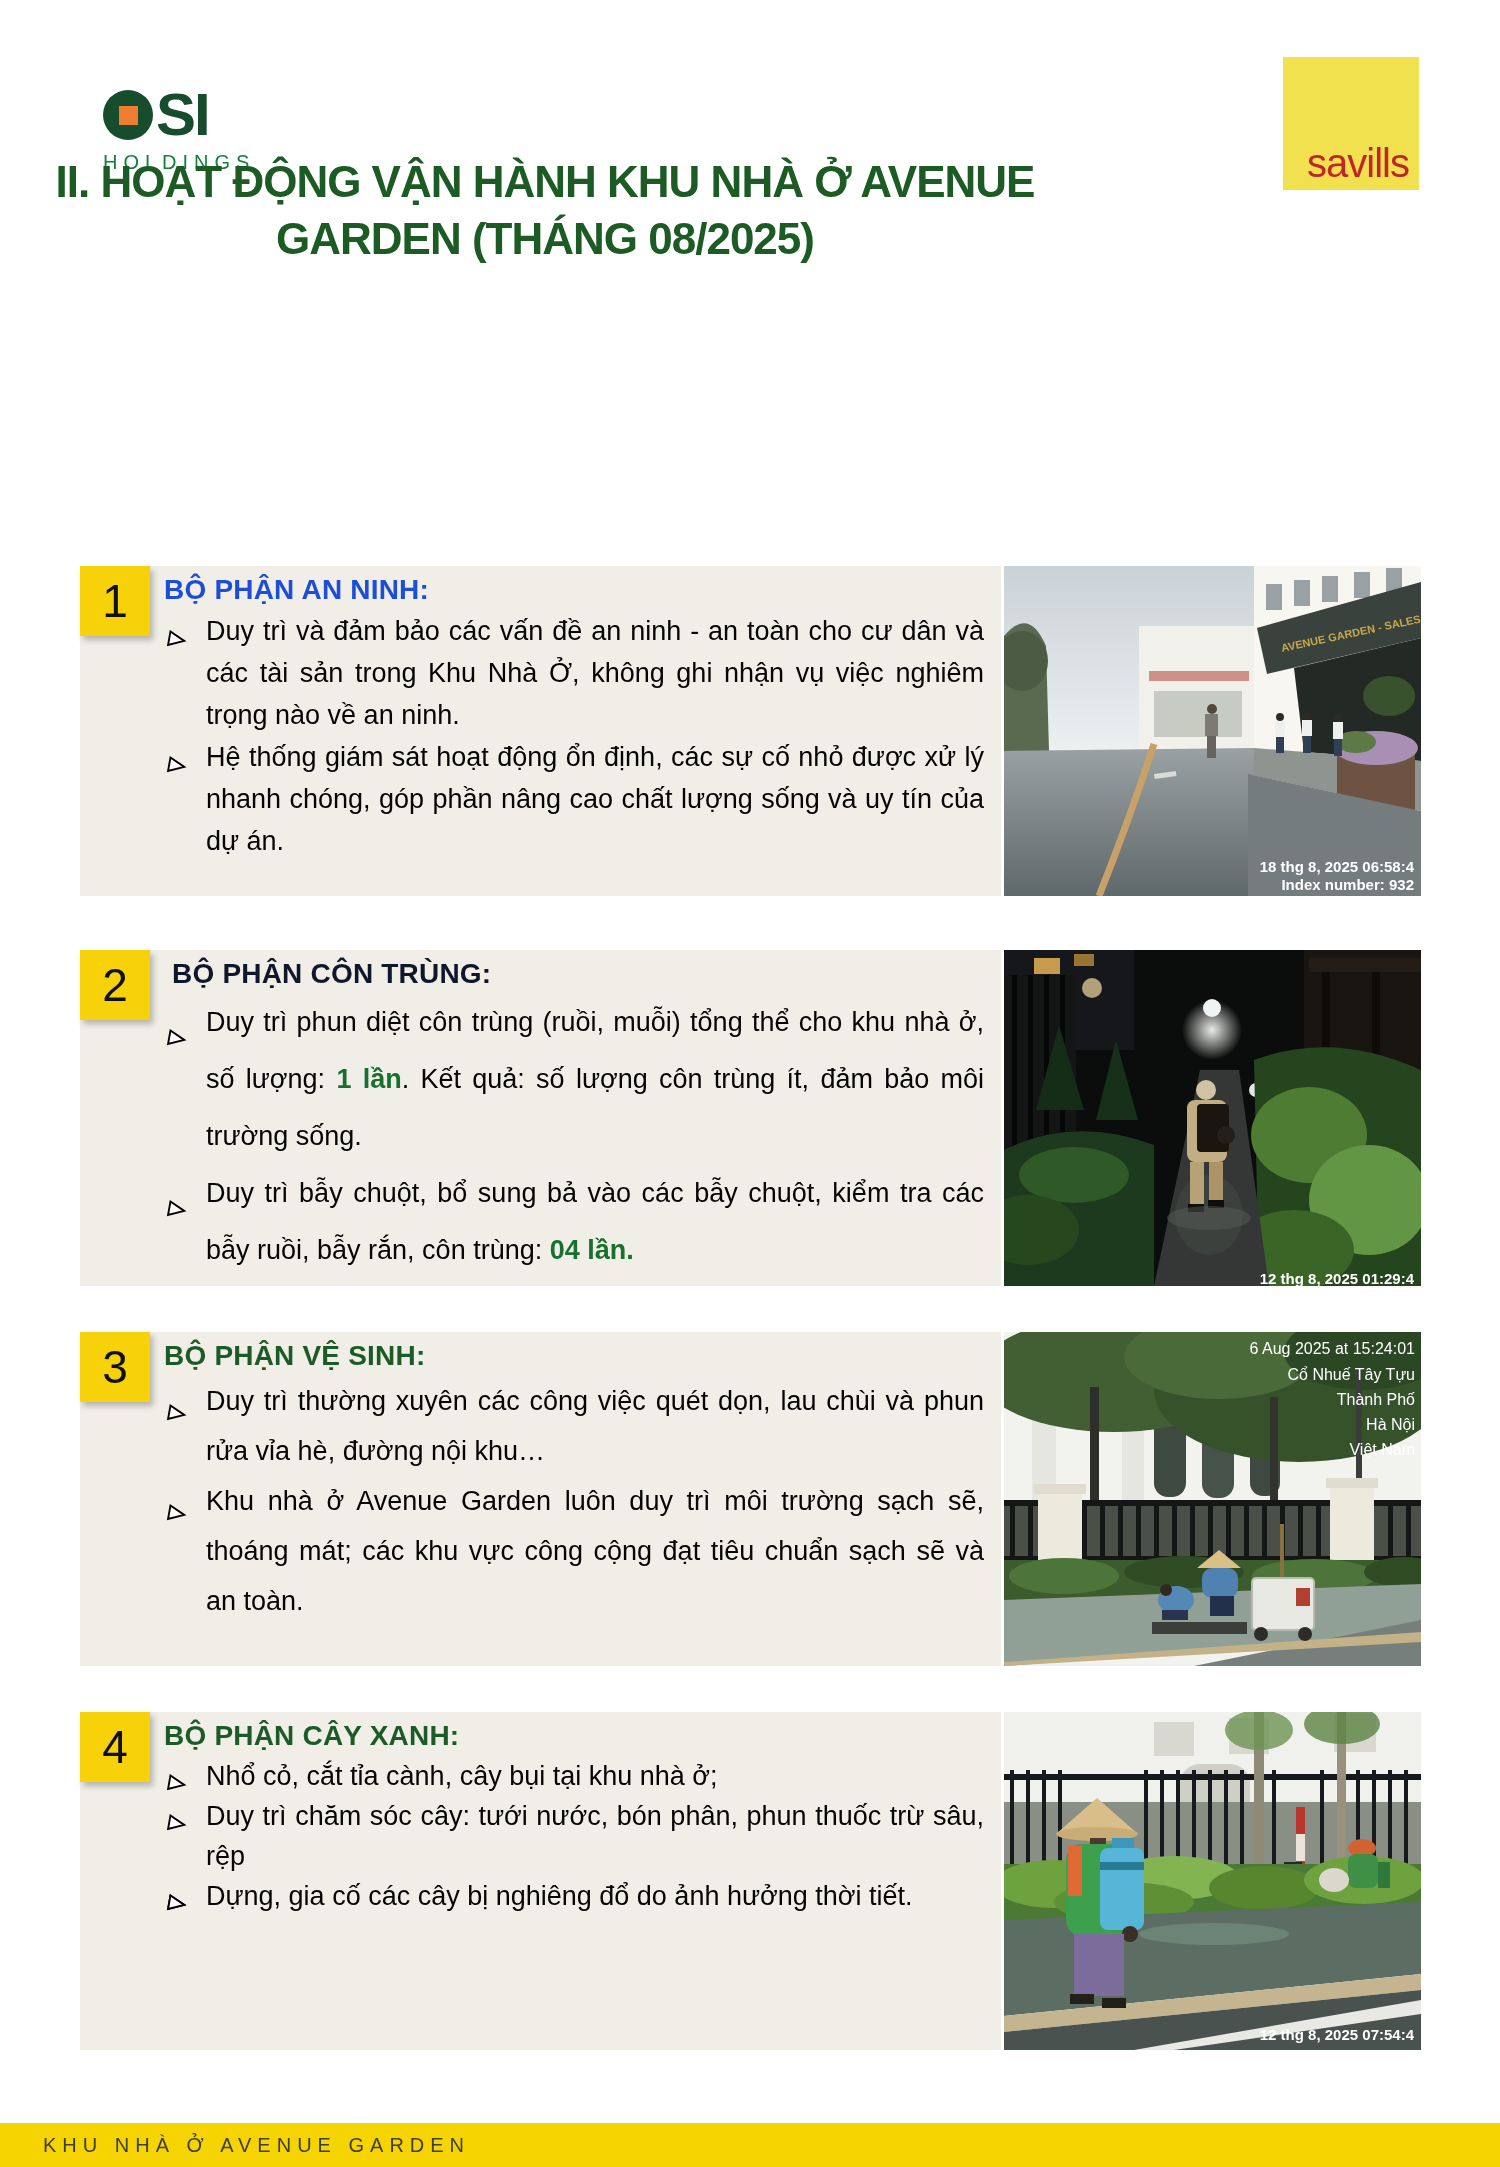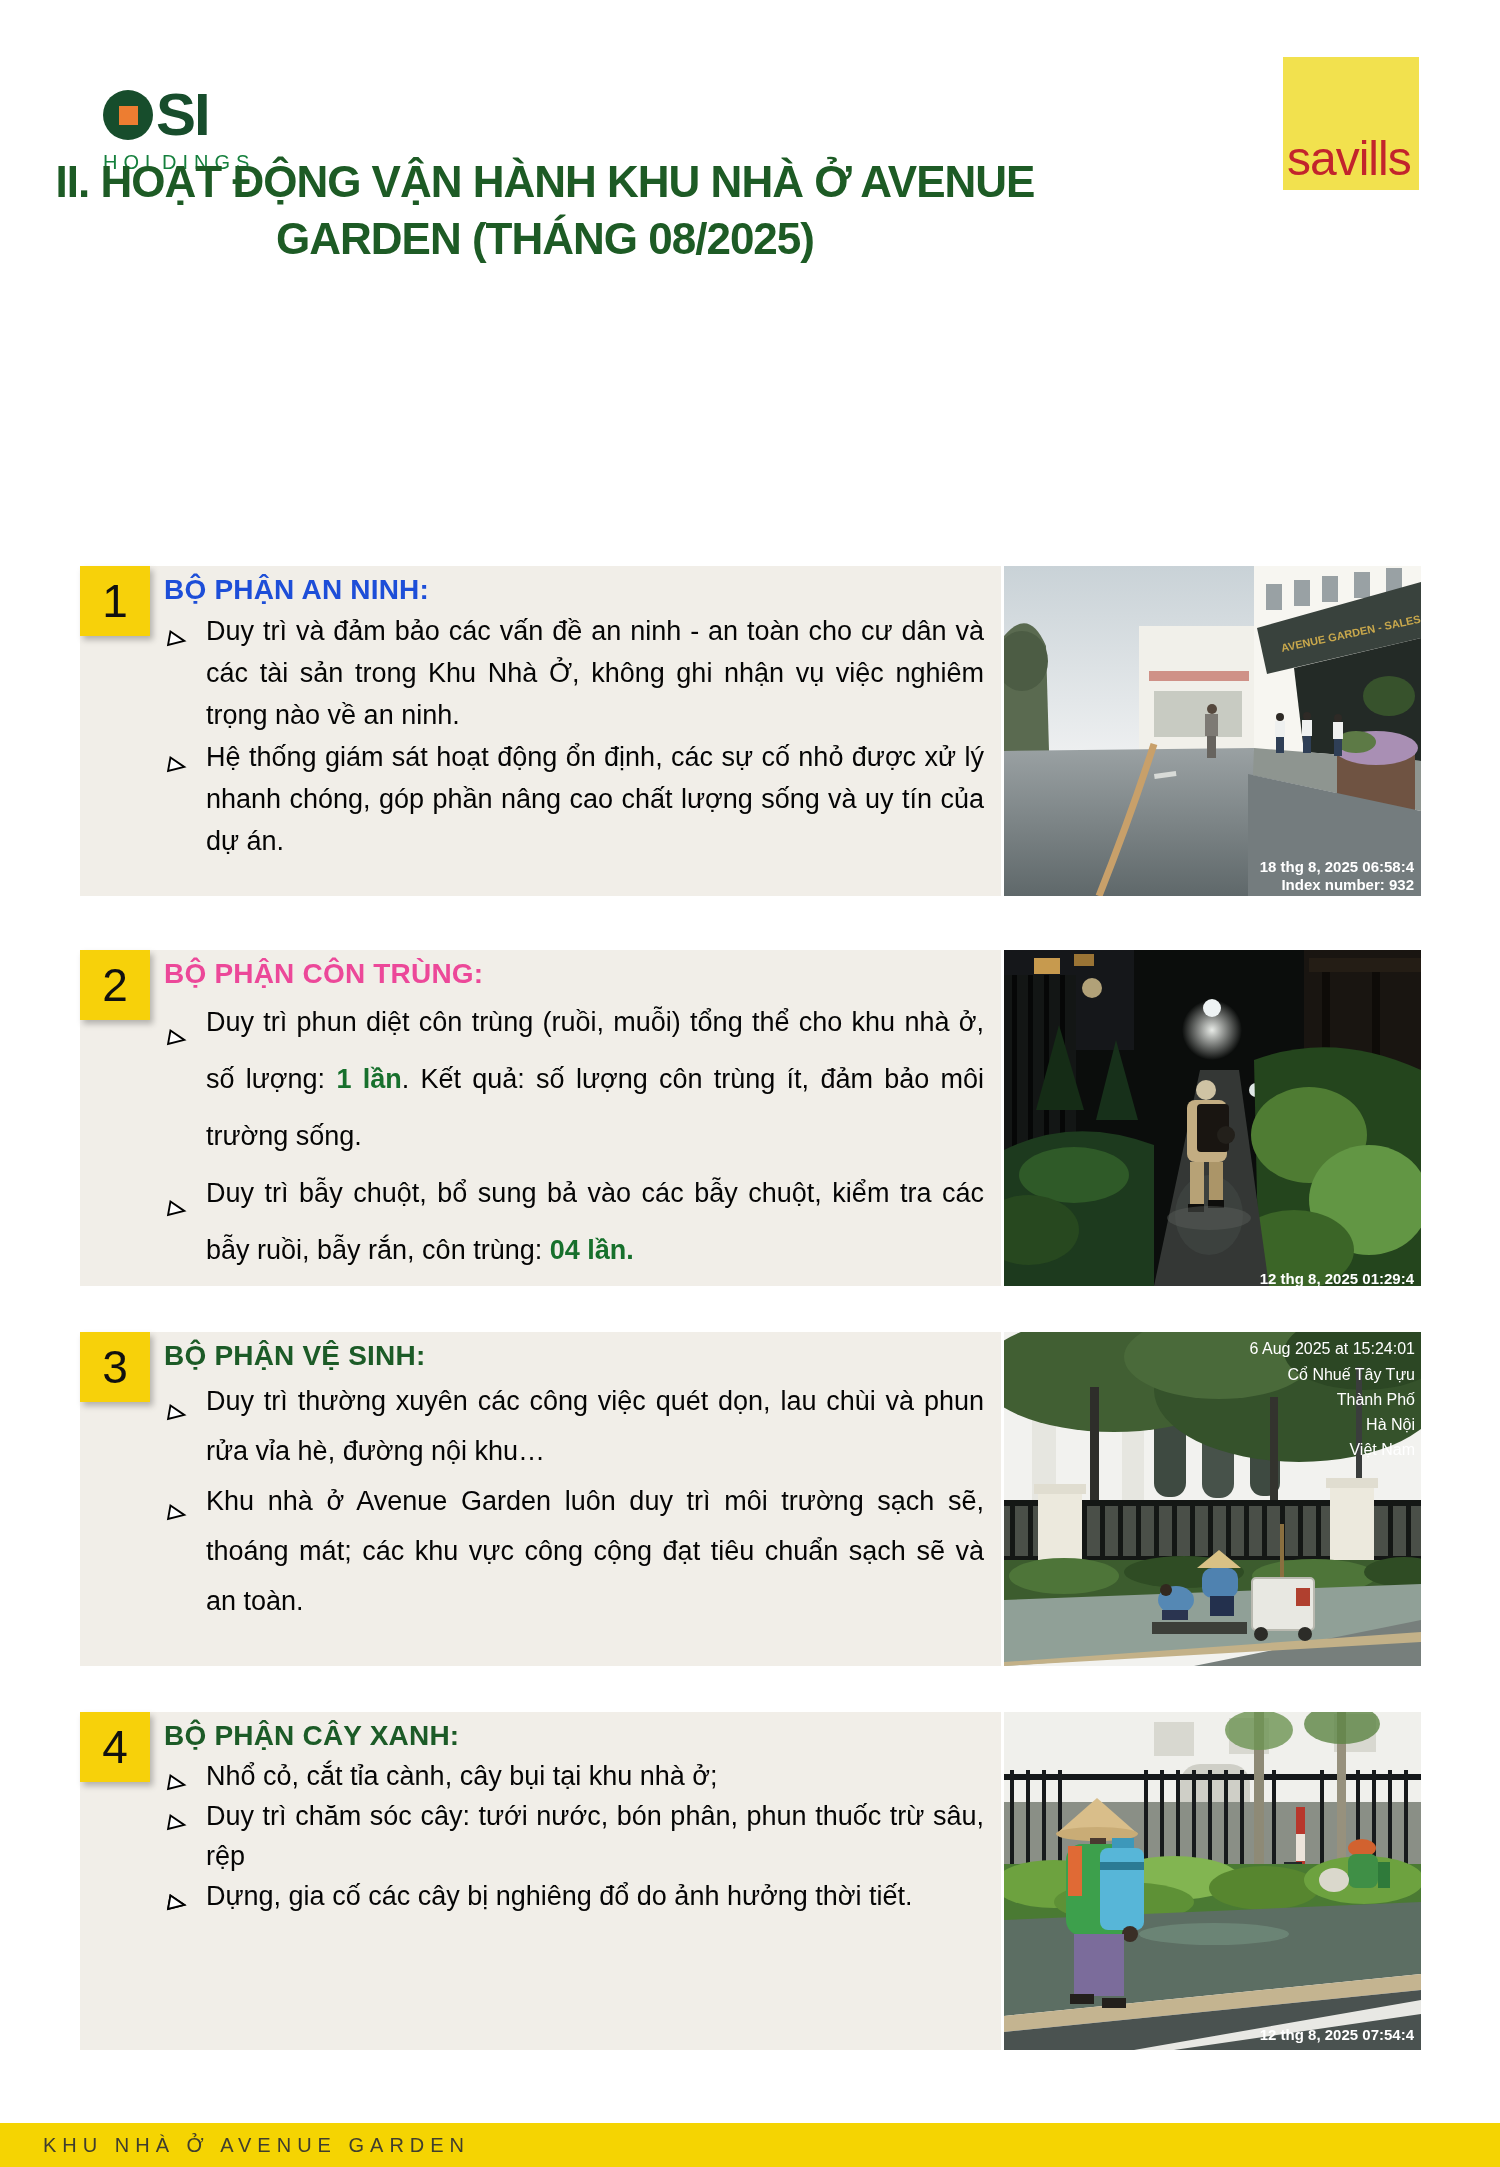--- a/index.html
+++ b/index.html
@@ -7,21 +7,21 @@
   #page{position:relative;width:1500px;height:2167px;background:#ffffff;overflow:hidden;}
 
   
   .osi{position:absolute;left:103px;top:88px;width:220px;height:80px;}
   .osi-row{display:flex;align-items:center;height:54px;}
   .osi-circle{width:50px;height:50px;border-radius:50%;background:#174d2c;display:flex;align-items:center;justify-content:center;}
   .osi-square{width:19px;height:19px;background:#ed7d31;}
   .osi-si{font-size:60px;font-weight:bold;color:#174d2c;letter-spacing:-2px;line-height:50px;margin-left:3px;}
   .osi-sub{margin-top:9px;font-size:20px;letter-spacing:6px;color:#15803d;}
   .savills{position:absolute;left:1283px;top:57px;width:136px;height:133px;}
-  .savills-text{position:absolute;left:4px;bottom:4px;font-size:48px;letter-spacing:-1px;font-weight:400;}
+  .savills-text{position:absolute;left:24px;bottom:4px;font-size:40px;letter-spacing:-1px;font-weight:400;}
 
   
   .title{position:absolute;left:0;top:153px;width:1090px;text-align:center;font-weight:bold;font-size:44px;line-height:57px;letter-spacing:-1px;}
 
   
   .sec{position:absolute;left:80px;width:1341px;}
   .sec-bg{position:absolute;left:0;top:0;width:921px;height:100%;}
   .numbox{position:absolute;left:0;top:0;width:70px;height:70px;display:flex;align-items:center;justify-content:center;font-size:46px;color:#101010;box-shadow:3px 4px 6px rgba(0,0,0,.25);}
   .content{position:absolute;left:84px;top:0;width:820px;padding-top:8px;}
   .sec h2{margin:0 0 4px 0;font-size:28px;font-weight:bold;letter-spacing:.2px;}
@@ -131,21 +131,21 @@
         <text x="410" y="306" text-anchor="end" class="ph-ts">18 thg 8, 2025 06:58:4</text>
         <text x="410" y="324" text-anchor="end" class="ph-ts">Index number: 932</text>
       </svg>
     </div>
   </section>
 
   <section class="sec s2" style="top:950px;height:336px;">
     <div class="sec-bg" style="background:#f1eee8;"></div>
     <div class="numbox" style="background:#f7d10a;">2</div>
     <div class="content">
-      <h2 style="color:#ec4899;">BỘ PHẬN CÔN TRÙNG:</h2>
+      <h2 style="color:#0f172a;margin-left:8px;">BỘ PHẬN CÔN TRÙNG:</h2>
       <div>
           <div class="bullet"><span class="marker"><svg viewBox="0 0 20 20" width="21" height="21">
                 <path d="M3 3.5 L17.5 10 L3 16.5 Z" fill="#ffffff" stroke="#000000" stroke-width="1.8" transform="rotate(10 10 10)"></path>
               </svg></span><span class="btext"><span>Duy trì phun diệt côn trùng (ruồi, muỗi) tổng thể cho khu nhà ở, số lượng: </span><span class="green" style="color: rgb(23, 112, 44);">1 lần</span><span>. Kết quả: số lượng côn trùng ít, đảm bảo môi trường sống.</span></span></div>
           <div class="bullet"><span class="marker"><svg viewBox="0 0 20 20" width="21" height="21">
                 <path d="M3 3.5 L17.5 10 L3 16.5 Z" fill="#ffffff" stroke="#000000" stroke-width="1.8" transform="rotate(10 10 10)"></path>
               </svg></span><span class="btext"><span>Duy trì bẫy chuột, bổ sung bả vào các bẫy chuột, kiểm tra các bẫy ruồi, bẫy rắn, côn trùng: </span><span class="green" style="color: rgb(23, 112, 44);">04 lần.</span></span></div>
         </div>
     </div>
     <div class="photo">

